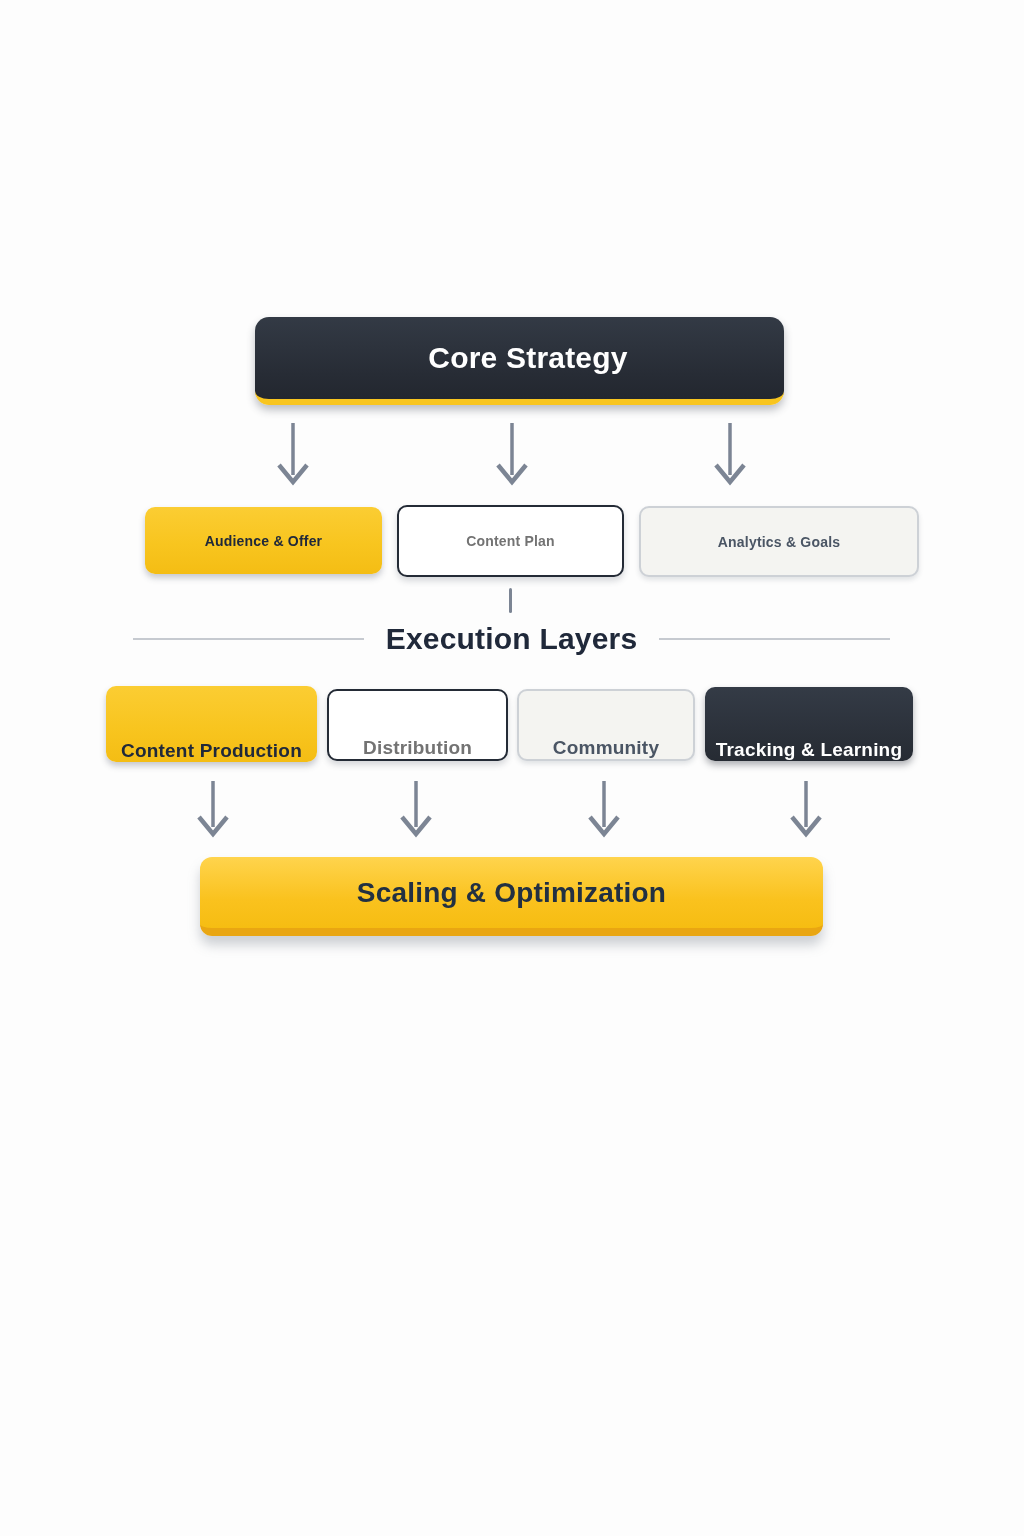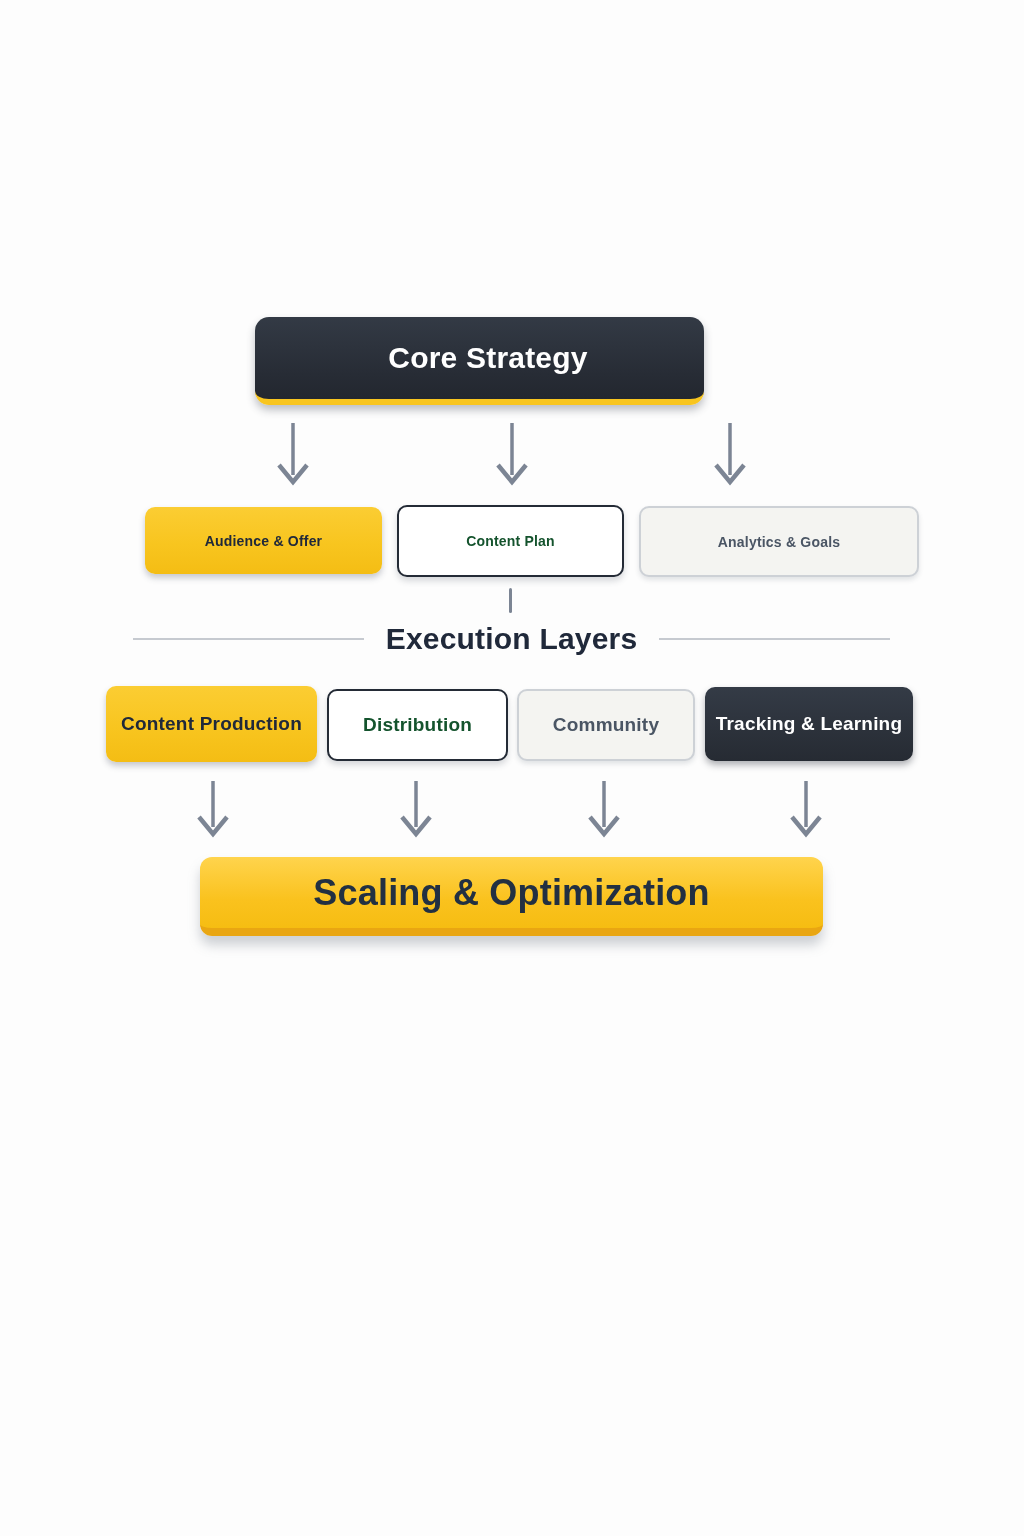--- a/index.html
+++ b/index.html
@@ -19,56 +19,56 @@
     box-shadow:0 5px 9px rgba(40,46,58,0.30);
   }
   .v-yellow{
     border-radius:10px;
     background:linear-gradient(180deg,#fbcd33 0%,var(--yellow) 55%,#f4bd14 100%);
     color:var(--navy_text);
     box-shadow:0 4px 6px rgba(60,70,85,0.28);
   }
   .v-outline{
     border-radius:10px;background:#ffffff;border:2px solid #242b36;
-    color:#14532d;box-shadow:0 4px 6px rgba(60,70,85,0.20);
+    color:#737373;box-shadow:0 4px 6px rgba(60,70,85,0.20);
   }
   .v-light{
     border-radius:10px;background:#f4f4f1;border:2px solid #cdd1d6;
     color:#4a5564;box-shadow:0 3px 5px rgba(60,70,85,0.14);
   }
   .v-dark{
     border-radius:10px;
     background:linear-gradient(180deg,#343b46 0%,#262b33 100%);
     color:#ffffff;box-shadow:0 4px 7px rgba(30,35,45,0.35);
   }
   .bottom-node{
     border-radius:12px;
     background:linear-gradient(180deg,#ffd44d 0%,#fac21e 60%,#f6bd12 100%);
     border-bottom:8px solid #e9a612;
-    color:#223042;font-size:36px;
+    color:#223042;font-size:28px;
     box-shadow:0 9px 12px rgba(130,138,148,0.38);
   }
   .fs21{font-size:14px;}
-  .fs19{font-size:19px;}
+  .fs19{font-size:19px;align-items:flex-end;}
   .arrow{position:absolute;color:var(--arrow);}
   .arrow line,.arrow polyline{stroke:currentColor;fill:none;}
   .tick{position:absolute;width:3px;height:25px;background:var(--arrow);border-radius:2px;}
   .divider{
     position:absolute;display:flex;align-items:center;gap:18px;
     color:var(--navy_text);font-weight:bold;font-size:30px;letter-spacing:.2px;
   }
   .divider-line{flex:1;height:2px;background:var(--divider_line);}
   .divider-label{white-space:nowrap;padding:0 4px;}
 </style>
 </head>
 <body>
 
 <div class="canvas">
 
-  <div class="node root-node" style="left:255px;top:317px;width:449px;height:88px;padding-left:17px;">
+  <div class="node root-node" style="left:255px;top:317px;width:529px;height:88px;padding-left:17px;">
     <span>Core Strategy</span>
   </div>
 
   <svg class="arrow" style="left:275px;top:421px;" width="36" height="70" viewBox="0 0 36 70">
     <line x1="18" y1="2" x2="18" y2="54" stroke-width="3.5"></line>
     <polyline points="4,44 18,61 32,44" stroke-width="4.5"></polyline>
   </svg>
   <svg class="arrow" style="left:494px;top:421px;" width="36" height="70" viewBox="0 0 36 70">
     <line x1="18" y1="2" x2="18" y2="54" stroke-width="3.5"></line>
     <polyline points="4,44 18,61 32,44" stroke-width="4.5"></polyline>

